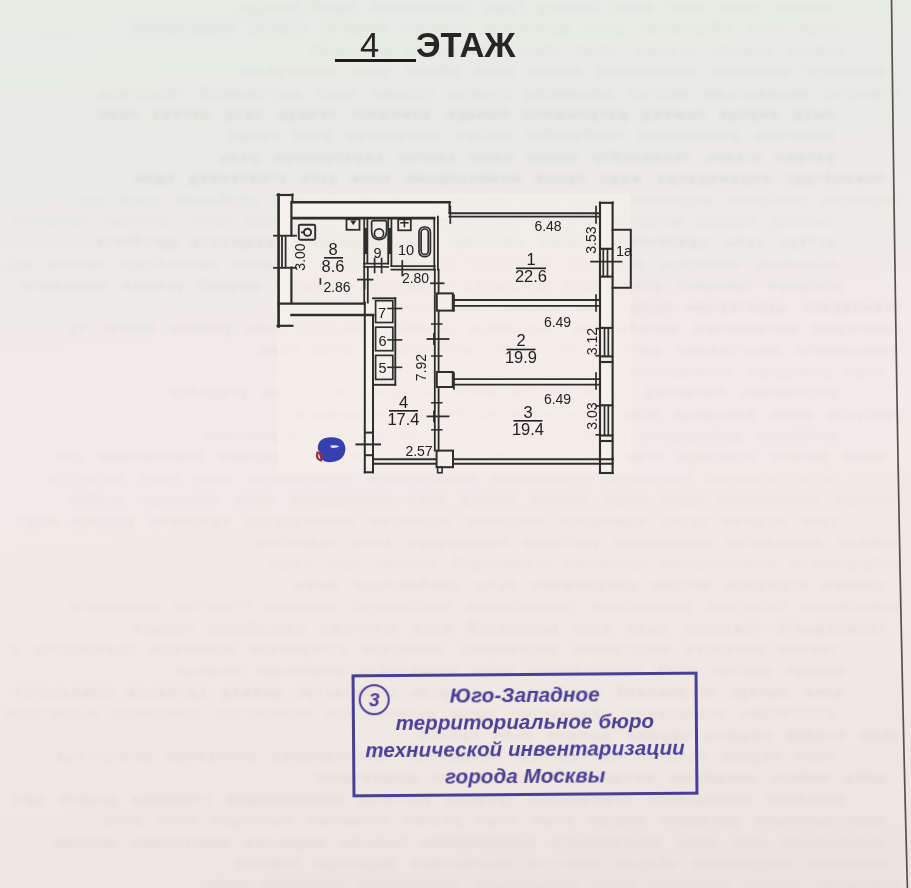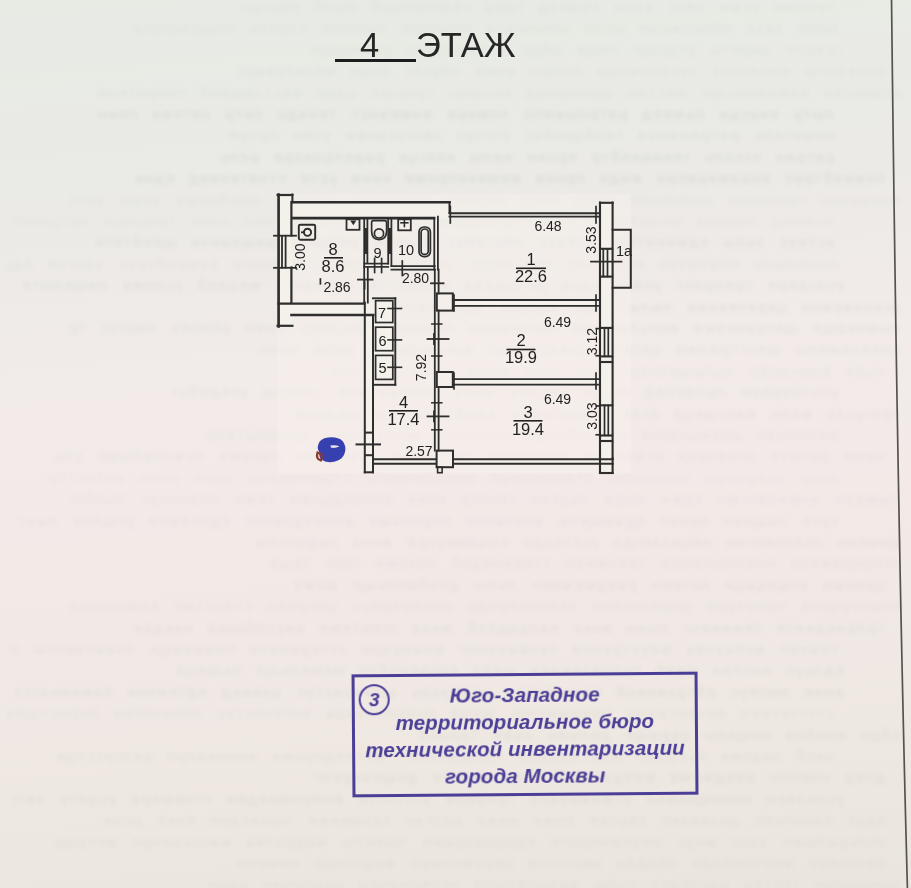--- a/index.html
+++ b/index.html
@@ -5,21 +5,21 @@
 html,body{margin:0;padding:0;}
 body{width:911px;height:888px;overflow:hidden;position:relative;
  font-family:"Liberation Sans",sans-serif;
  background:linear-gradient(175deg,#e7ebe4 0%,#ebeae6 22%,#f2ebe9 42%,#f3eae8 58%,#efe8e3 78%,#ebe5df 100%);}
 #paper{position:absolute;left:0;top:0;width:911px;height:888px;opacity:0.36;}
 .br{position:absolute;white-space:nowrap;font-size:15px;letter-spacing:2px;word-spacing:7px;
  color:#7c8b7c;transform:scaleX(-1);filter:blur(2.1px);width:830px;overflow:hidden;}
 #title{position:absolute;left:0;top:0;color:#262626;filter:blur(0.4px);}
 .t4{position:absolute;left:360px;top:26px;font-size:34.5px;}
 .tline{position:absolute;left:335px;top:58.5px;width:81px;height:3.2px;background:#1d1d1d;}
-.tet{position:absolute;left:416px;top:26px;font-size:34.5px;letter-spacing:0px;}
+.tet{position:absolute;left:416px;top:26px;font-size:34.5px;letter-spacing:0px;font-weight:bold;}
 #stamp{position:absolute;left:352px;top:672.5px;width:340px;height:117px;
  border:3.2px solid #4b3e96;transform:rotate(-0.45deg);color:#4b3e96;filter:blur(0.45px);}
 #stampc{position:absolute;left:4px;top:7px;width:27px;height:27px;border:2.6px solid #4b3e96;border-radius:50%;
  font-size:19px;font-weight:bold;font-style:italic;text-align:center;line-height:28px;}
 #stamptxt{position:absolute;left:0;top:5px;width:100%;text-align:center;
  font-weight:bold;font-style:italic;font-size:20.5px;line-height:27px;letter-spacing:0.1px;white-space:nowrap;}
 </style>
 </head>
 <body>
 

